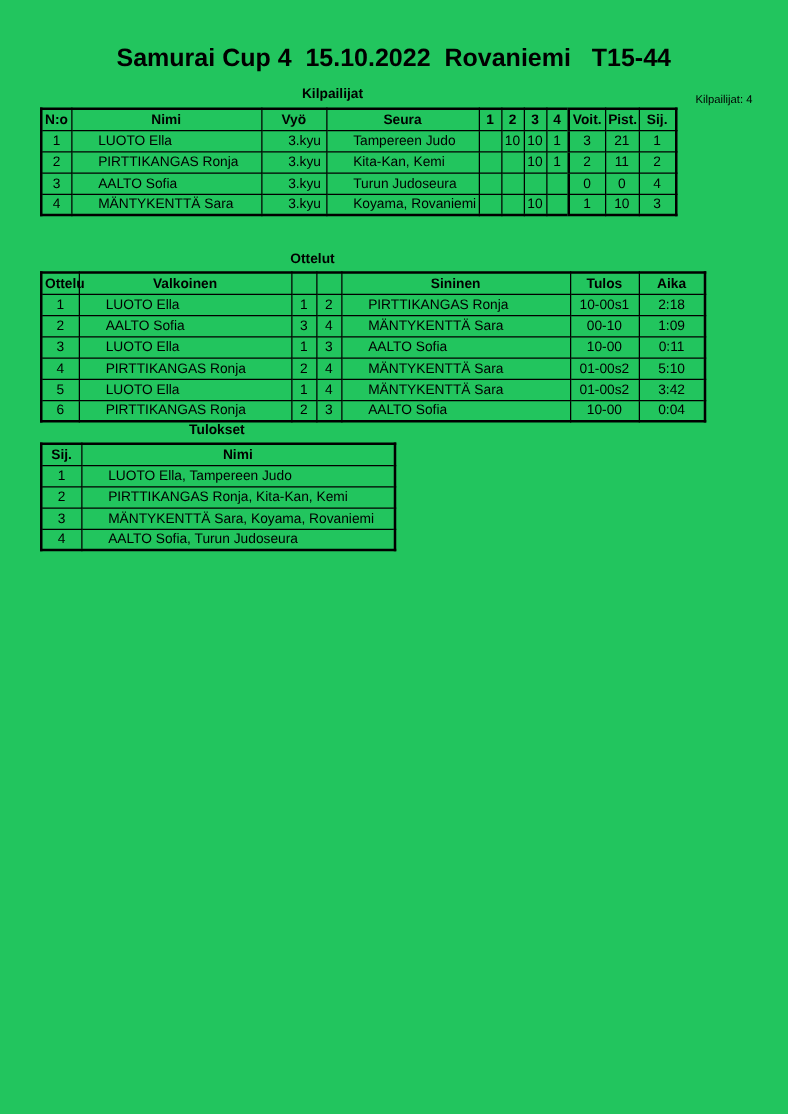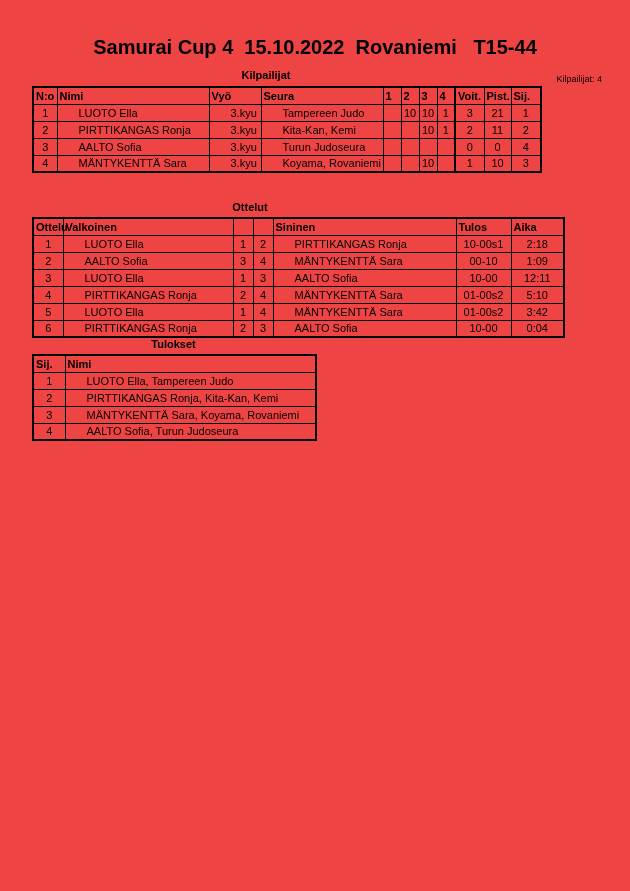--- a/index.html
+++ b/index.html
@@ -1,18 +1,18 @@
 <!DOCTYPE html>
 <html><head>
 <meta charset="utf-8">
 <style>
   * { box-sizing: border-box; }
   html, body { margin: 0; padding: 0; background: #fff; }
   .page {
-    width: 630px; height: 891px; background: #ef4444; color: #000;
+    width: 630px; height: 891px; background: #22c55e; color: #000;
     font-family: "Liberation Sans", sans-serif; position: relative; overflow: hidden;
   }
   .title {
     margin: 0; padding-top: 36px; text-align: center;
     font-size: 20px; font-weight: 700; white-space: pre;
   }
   .sec-title { font-weight: 700; font-size: 11px; text-align: center; }
   .sec1-head { position: relative; margin-top: 10px; height: 15px; padding-left: 16px; }
   .sec1-head .sec-title { width: 436px; margin-left: 32px; }
   .count { position: absolute; top: 5px; right: 28px; font-size: 9px; }
@@ -23,21 +23,21 @@
     margin-left: 32px; border: 2px solid #000;
   }
   .t1 { width: 508px; margin-top: 2px; }
   .t2 { width: 531px; }
   .t3 { width: 283px; }
   th, td {
     border: 1px solid #000; height: 17px; font-size: 11px;
     padding: 0 2px; white-space: nowrap; overflow: hidden;
     font-weight: normal; vertical-align: middle;
   }
-  th { font-weight: 700; text-align: left; overflow: visible; }
+  th { font-weight: 700; text-align: center; overflow: visible; }
   .l { text-align: left; padding-left: 21px; }
   .c { text-align: center; }
   .thickl { border-left: 2px solid #000; }
 </style>
 </head>
 <body>
 
 <div class="page">
 
   <h1 class="title">Samurai Cup 4  15.10.2022  Rovaniemi   T15-44</h1>
@@ -174,21 +174,21 @@
         <td class="c">00-10</td>
         <td class="c">1:09</td>
       </tr>
       <tr>
         <td class="c">3</td>
         <td class="l">LUOTO Ella</td>
         <td class="c">1</td>
         <td class="c">3</td>
         <td class="l">AALTO Sofia</td>
         <td class="c">10-00</td>
-        <td class="c">12:11</td>
+        <td class="c">0:11</td>
       </tr>
       <tr>
         <td class="c">4</td>
         <td class="l">PIRTTIKANGAS Ronja</td>
         <td class="c">2</td>
         <td class="c">4</td>
         <td class="l">MÄNTYKENTTÄ Sara</td>
         <td class="c">01-00s2</td>
         <td class="c">5:10</td>
       </tr>

